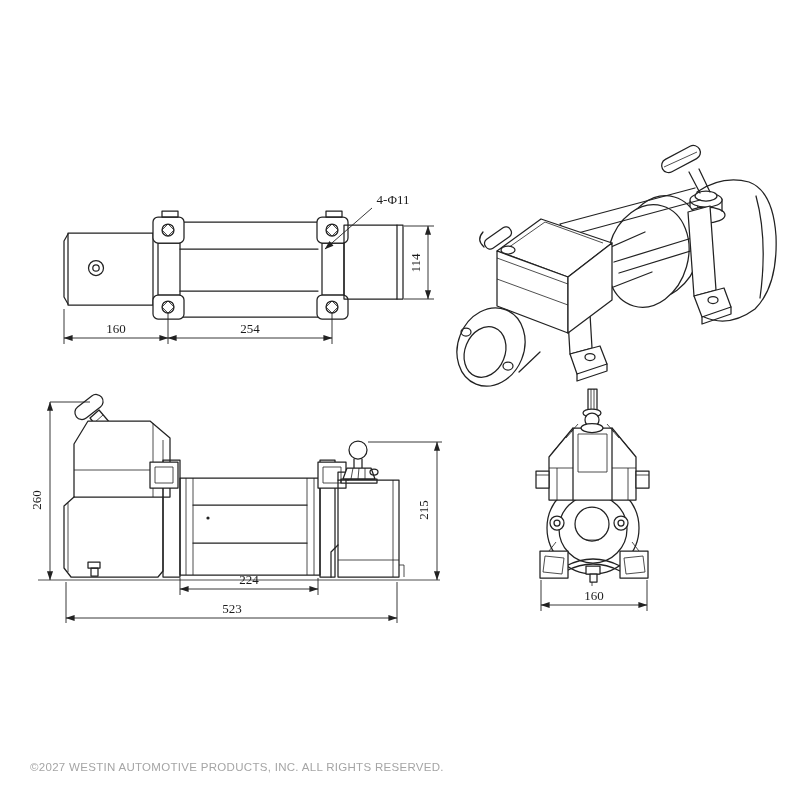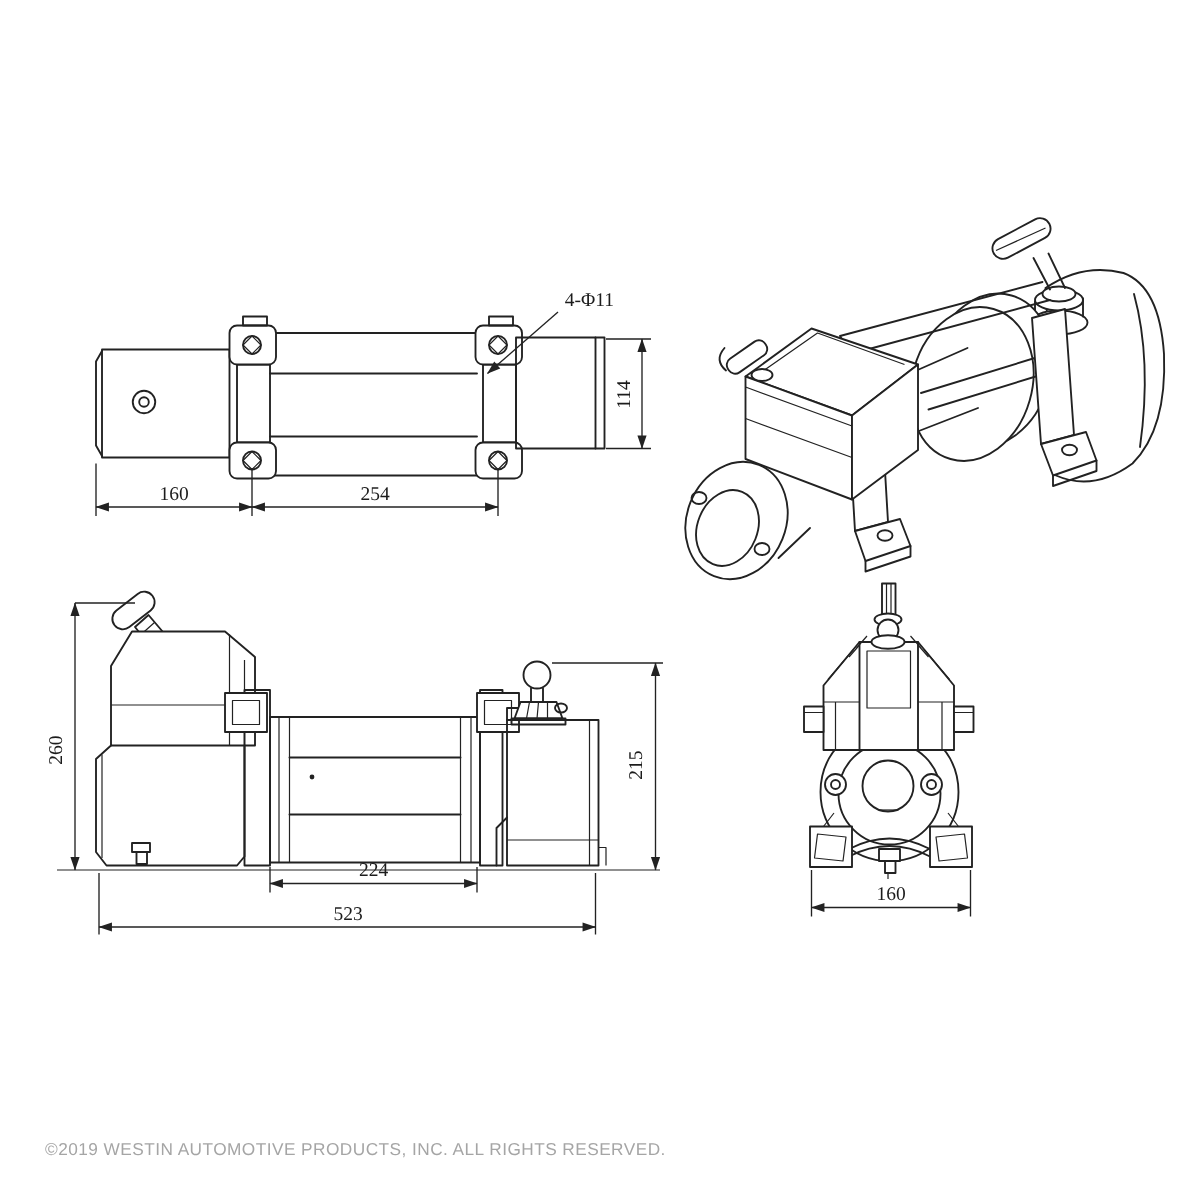--- a/index.html
+++ b/index.html
@@ -246,16 +246,16 @@
       <path class="tl" d="M592,582 V586"></path>
     </g>
     <g>
       <path class="dl" d="M541,580 V611 M647,580 V611"></path>
       <path class="dl" d="M541,605 H647" marker-start="url(#arr)" marker-end="url(#arr)"></path>
       <text class="dt" x="594" y="600" text-anchor="middle">160</text>
     </g>
   </g>
 </svg>
 
-<div class="copyright">©2019 WESTIN AUTOMOTIVE PRODUCTS, INC. ALL RIGHTS RESERVED.</div>
+<div class="copyright">©2027 WESTIN AUTOMOTIVE PRODUCTS, INC. ALL RIGHTS RESERVED.</div>
 
 
 </div>
 
 </body></html>

